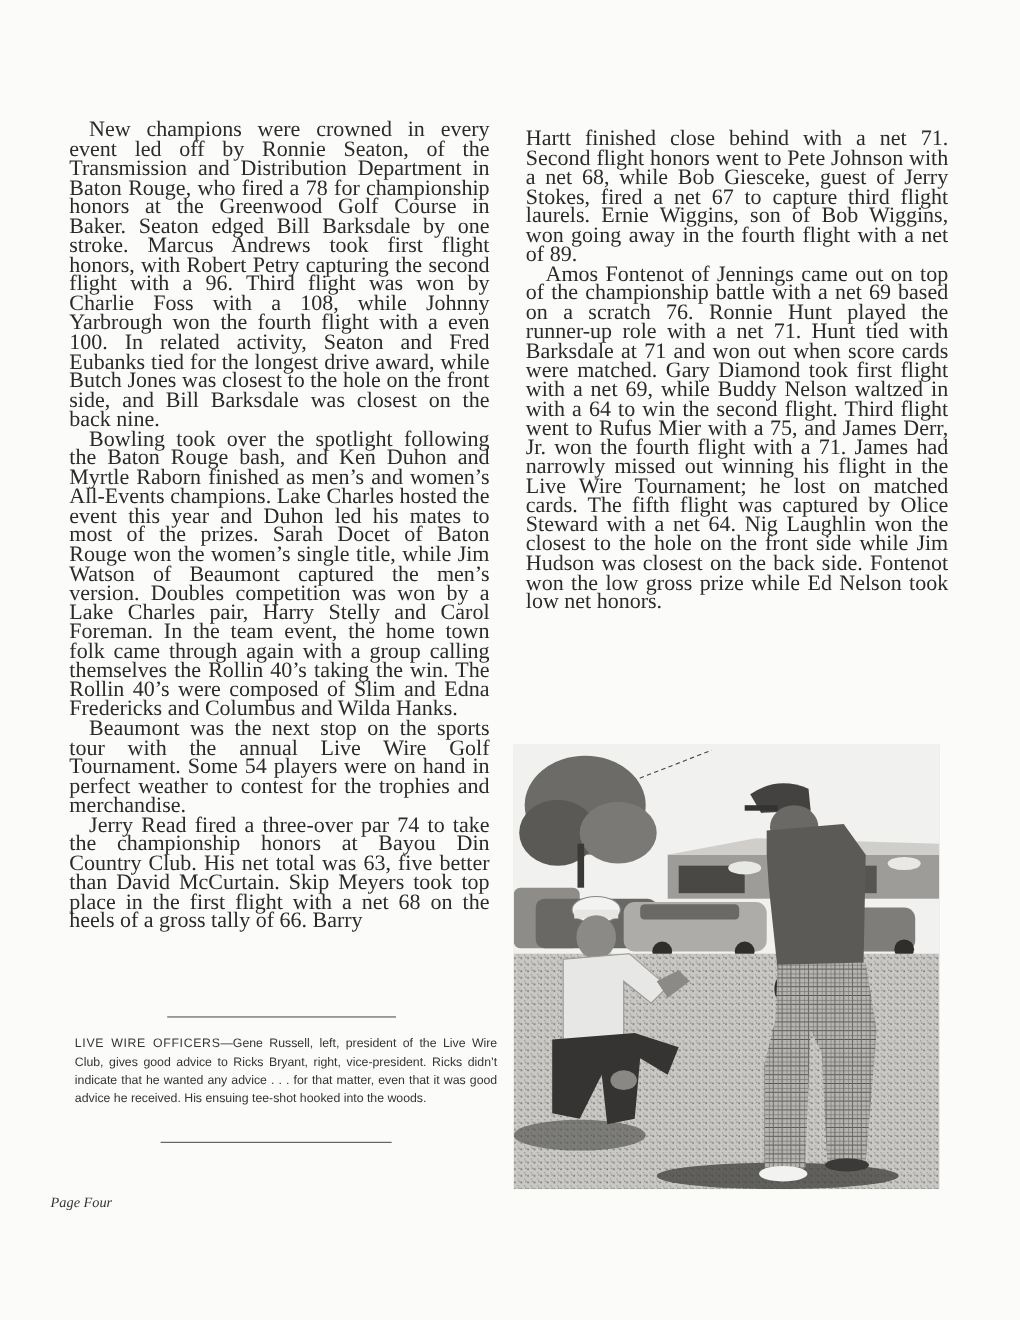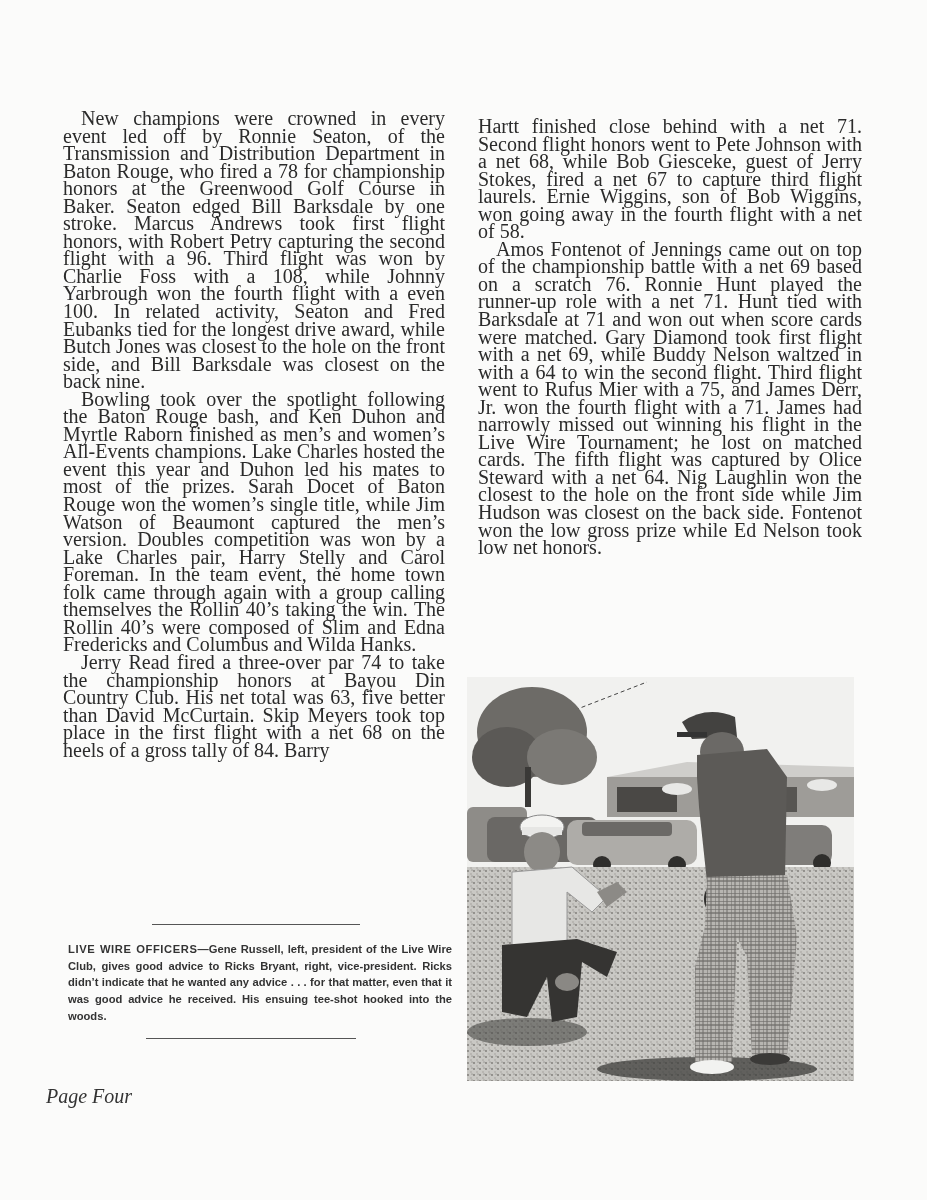--- a/index.html
+++ b/index.html
@@ -14,48 +14,49 @@
   .col p { margin: 0; text-indent: 18px; }
   #col-left { left: 63px; top: 110px; width: 382px; }
   #col-right { left: 478px; top: 118px; width: 384px; }
 
   .rule { position: absolute; height: 1px; background: #555; }
   #rule-top { left: 152px; top: 924px; width: 208px; }
   #rule-bottom { left: 146px; top: 1038px; width: 210px; }
 
   #caption {
     position: absolute; left: 68px; top: 941px; width: 384px;
-    font-family: "Liberation Sans", "DejaVu Sans", sans-serif; font-weight: bold;
+    font-family: "Liberation Sans", "DejaVu Sans", sans-serif; font-weight: normal;
     font-size: 11.2px; line-height: 16.7px; color: #333; text-align: justify;
   }
   #caption .lead { letter-spacing: 0.6px; }
 
   #page-num {
     position: absolute; left: 46px; top: 1085px;
     font-family: "Liberation Serif", "DejaVu Serif", serif; font-style: italic;
-    font-size: 20px; color: #333;
+    font-size: 13px; color: #333;
   }
 
   #photo {
     position: absolute; left: 467px; top: 677px; width: 387px; height: 404px;
     background: #d8d8d6; overflow: hidden;
   }
   #photo svg { display: block; }
 </style>
 </head>
 <body>
 
 <div id="col-left" class="col">
   <p>New champions were crowned in every event led off by Ronnie Seaton, of the Transmission and Distribution Department in Baton Rouge, who fired a 78 for championship honors at the Greenwood Golf Course in Baker. Seaton edged Bill Barksdale by one stroke. Marcus Andrews took first flight honors, with Robert Petry capturing the second flight with a 96. Third flight was won by Charlie Foss with a 108, while Johnny Yarbrough won the fourth flight with a even 100. In related activity, Seaton and Fred Eubanks tied for the longest drive award, while Butch Jones was closest to the hole on the front side, and Bill Barksdale was closest on the back nine.</p>
   <p>Bowling took over the spotlight following the Baton Rouge bash, and Ken Duhon and Myrtle Raborn finished as men’s and women’s All-Events champions. Lake Charles hosted the event this year and Duhon led his mates to most of the prizes. Sarah Docet of Baton Rouge won the women’s single title, while Jim Watson of Beaumont captured the men’s version. Doubles competition was won by a Lake Charles pair, Harry Stelly and Carol Foreman. In the team event, the home town folk came through again with a group calling themselves the Rollin 40’s taking the win. The Rollin 40’s were composed of Slim and Edna Fredericks and Columbus and Wilda Hanks.</p>
-  <p>Jerry Read fired a three-over par 74 to take the championship honors at Bayou Din Country Club. His net total was 63, five better than David McCurtain. Skip Meyers took top place in the first flight with a net 68 on the heels of a gross tally of 84. Barry</p>
+  <p>Beaumont was the next stop on the sports tour with the annual Live Wire Golf Tournament. Some 54 players were on hand in perfect weather to contest for the trophies and merchandise.</p>
+  <p>Jerry Read fired a three-over par 74 to take the championship honors at Bayou Din Country Club. His net total was 63, five better than David McCurtain. Skip Meyers took top place in the first flight with a net 68 on the heels of a gross tally of 66. Barry</p>
 </div>
 
 <div id="col-right" class="col">
-  <p style="text-indent:0">Hartt finished close behind with a net 71. Second flight honors went to Pete Johnson with a net 68, while Bob Giesceke, guest of Jerry Stokes, fired a net 67 to capture third flight laurels. Ernie Wiggins, son of Bob Wiggins, won going away in the fourth flight with a net of 58.</p>
+  <p style="text-indent:0">Hartt finished close behind with a net 71. Second flight honors went to Pete Johnson with a net 68, while Bob Giesceke, guest of Jerry Stokes, fired a net 67 to capture third flight laurels. Ernie Wiggins, son of Bob Wiggins, won going away in the fourth flight with a net of 89.</p>
   <p>Amos Fontenot of Jennings came out on top of the championship battle with a net 69 based on a scratch 76. Ronnie Hunt played the runner-up role with a net 71. Hunt tied with Barksdale at 71 and won out when score cards were matched. Gary Diamond took first flight with a net 69, while Buddy Nelson waltzed in with a 64 to win the second flight. Third flight went to Rufus Mier with a 75, and James Derr, Jr. won the fourth flight with a 71. James had narrowly missed out winning his flight in the Live Wire Tournament; he lost on matched cards. The fifth flight was captured by Olice Steward with a net 64. Nig Laughlin won the closest to the hole on the front side while Jim Hudson was closest on the back side. Fontenot won the low gross prize while Ed Nelson took low net honors.</p>
 </div>
 
 <div id="rule-top" class="rule"></div>
 <div id="caption">
   <span class="lead">LIVE WIRE OFFICERS</span><span>—Gene Russell, left, president of the Live Wire Club, gives good advice to Ricks Bryant, right, vice-president. Ricks didn’t indicate that he wanted any advice . . . for that matter, even that it was good advice he received. His ensuing tee-shot hooked into the woods.</span>
 </div>
 <div id="rule-bottom" class="rule"></div>
 
 <div id="photo" title="Black-and-white photo: a man in a white cap crouching on grass gesturing toward a standing man in a cap and plaid trousers; parked cars, a tree and a clubhouse in the background">

